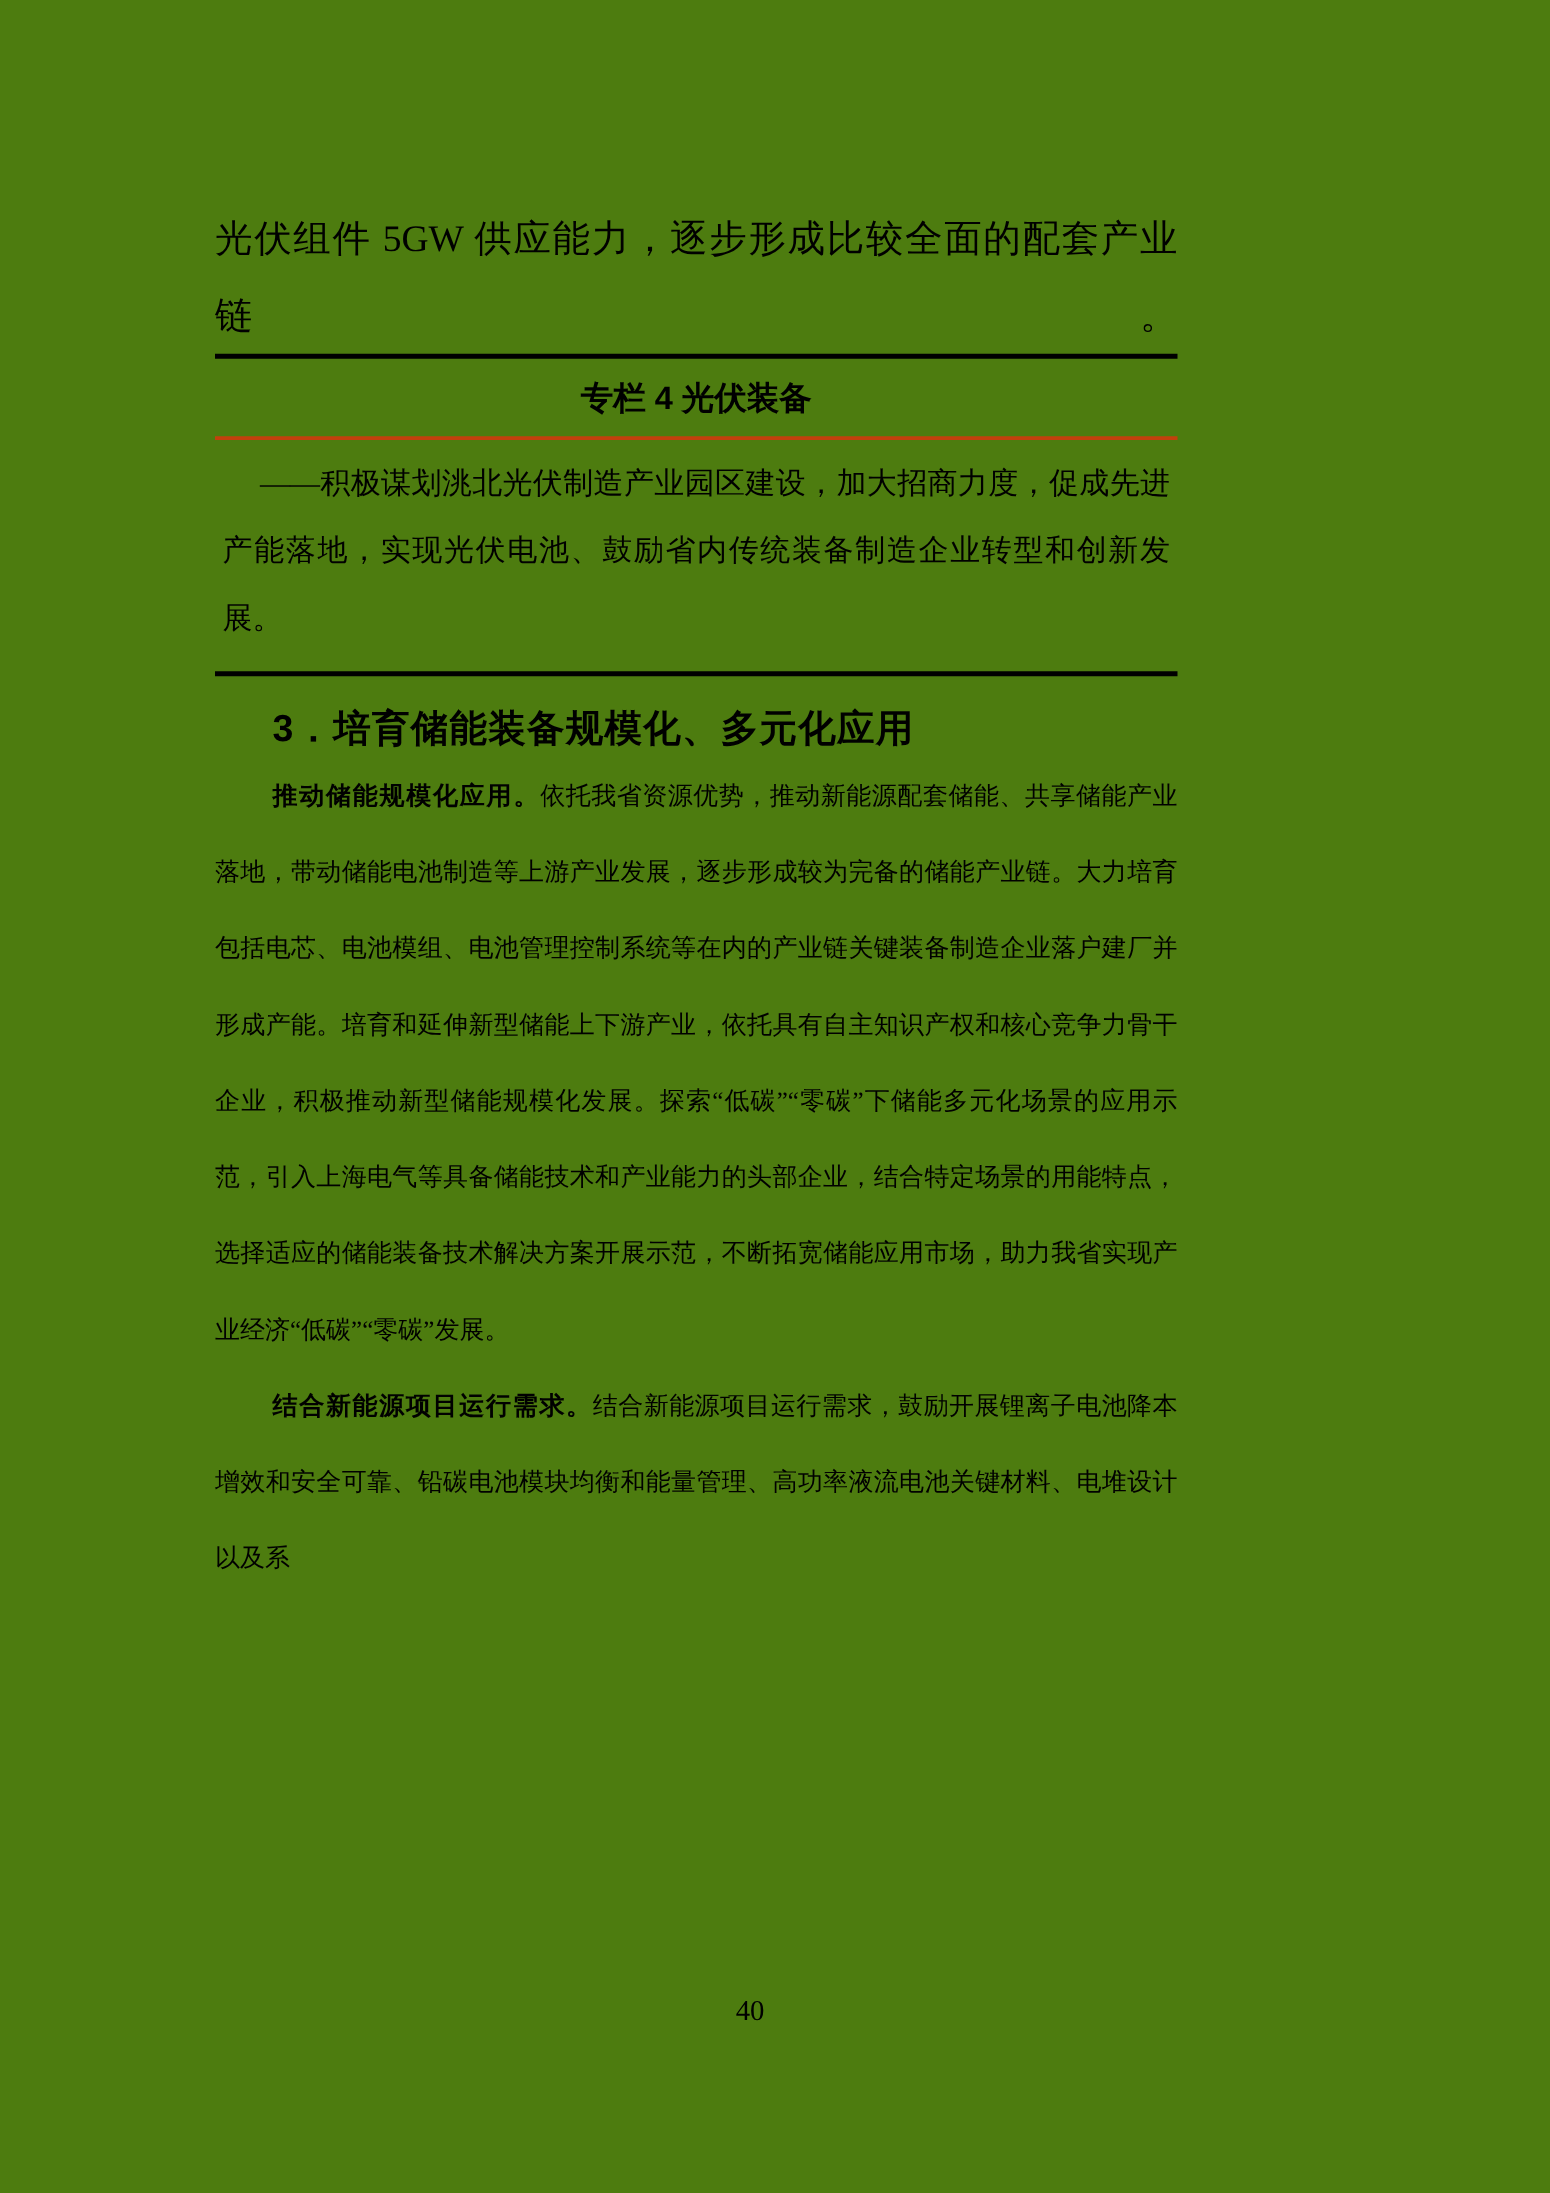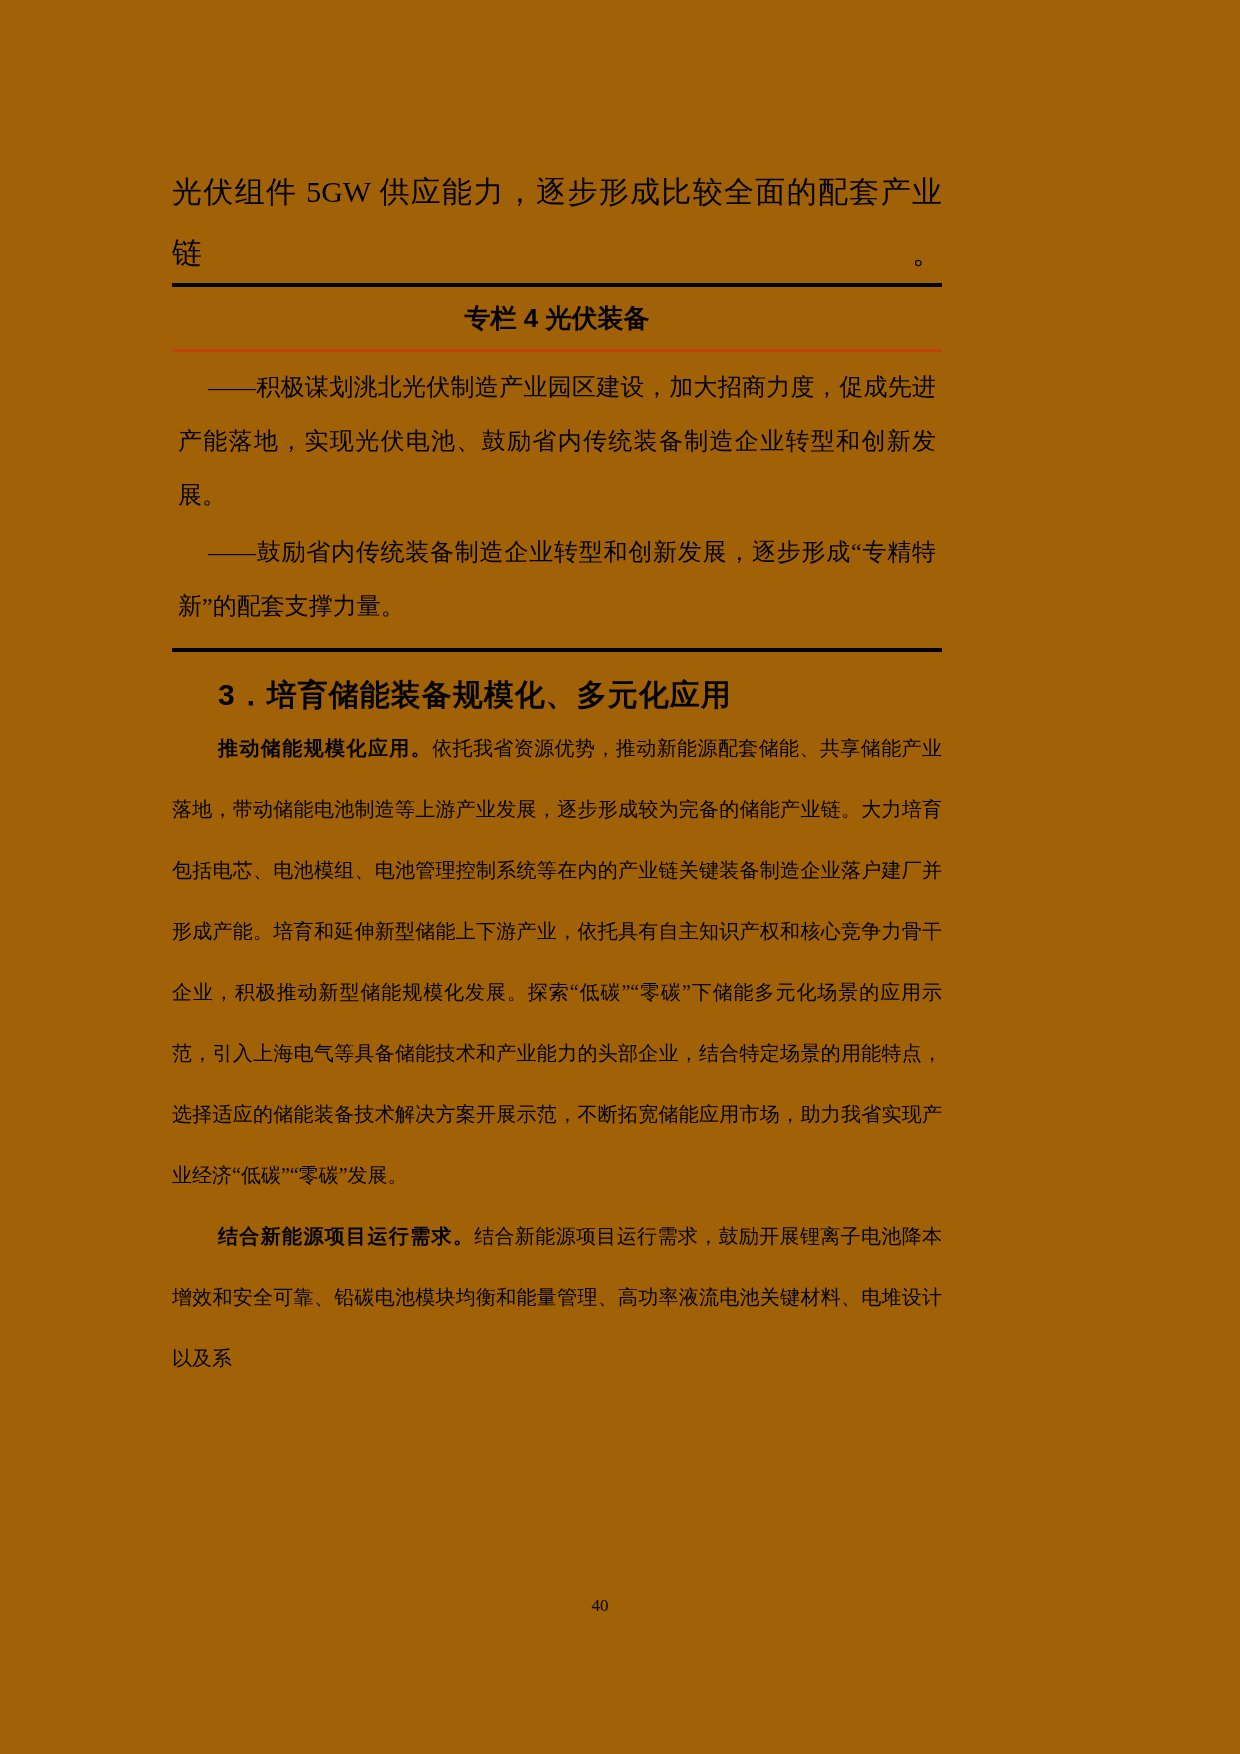--- a/index.html
+++ b/index.html
@@ -4,21 +4,21 @@
 <style>
   html, body {
     margin: 0;
     padding: 0;
     background: #ffffff;
   }
   .page {
     position: relative;
     width: 1240px;
     height: 1754px;
-    background: #a16207;
+    background: #4d7c0f;
     box-sizing: border-box;
     padding: 161px 298px 0 172px;
     color: #000;
     font-family: "Liberation Serif", "DejaVu Serif", serif;
     overflow: hidden;
   }
   .intro {
     margin: 0;
     font-size: 30px;
     line-height: 61px;
@@ -67,36 +67,35 @@
   .body-para b {
     font-family: "Liberation Sans", "DejaVu Sans", sans-serif;
     letter-spacing: 1px;
   }
   .footer {
     position: absolute;
     left: 0;
     right: 40px;
     top: 1596px;
     text-align: center;
-    font-size: 17px;
+    font-size: 23px;
     font-family: "Liberation Serif", "DejaVu Serif", serif;
   }
 </style>
 </head>
 <body>
 
 <div class="page">
 
   <p class="intro">光伏组件 5GW 供应能力，逐步形成比较全面的配套产业链。</p>
 
   <div class="callout">
     <div class="callout-title">专栏 4 光伏装备</div>
     <div class="callout-body">
       <p>——积极谋划洮北光伏制造产业园区建设，加大招商力度，促成先进产能落地，实现光伏电池、鼓励省内传统装备制造企业转型和创新发展。</p>
-      <p>——鼓励省内传统装备制造企业转型和创新发展，逐步形成“专精特新”的配套支撑力量。</p>
     </div>
   </div>
 
   <h3 class="section-heading">3．培育储能装备规模化、多元化应用</h3>
 
   <p class="body-para"><b>推动储能规模化应用。</b><span>依托我省资源优势，推动新能源配套储能、共享储能产业落地，带动储能电池制造等上游产业发展，逐步形成较为完备的储能产业链。大力培育包括电芯、电池模组、电池管理控制系统等在内的产业链关键装备制造企业落户建厂并形成产能。培育和延伸新型储能上下游产业，依托具有自主知识产权和核心竞争力骨干企业，积极推动新型储能规模化发展。探索“低碳”“零碳”下储能多元化场景的应用示范，引入上海电气等具备储能技术和产业能力的头部企业，结合特定场景的用能特点，选择适应的储能装备技术解决方案开展示范，不断拓宽储能应用市场，助力我省实现产业经济“低碳”“零碳”发展。</span></p>
 
   <p class="body-para"><b>结合新能源项目运行需求。</b><span>结合新能源项目运行需求，鼓励开展锂离子电池降本增效和安全可靠、铅碳电池模块均衡和能量管理、高功率液流电池关键材料、电堆设计以及系</span></p>
 
   <div class="footer">40</div>

